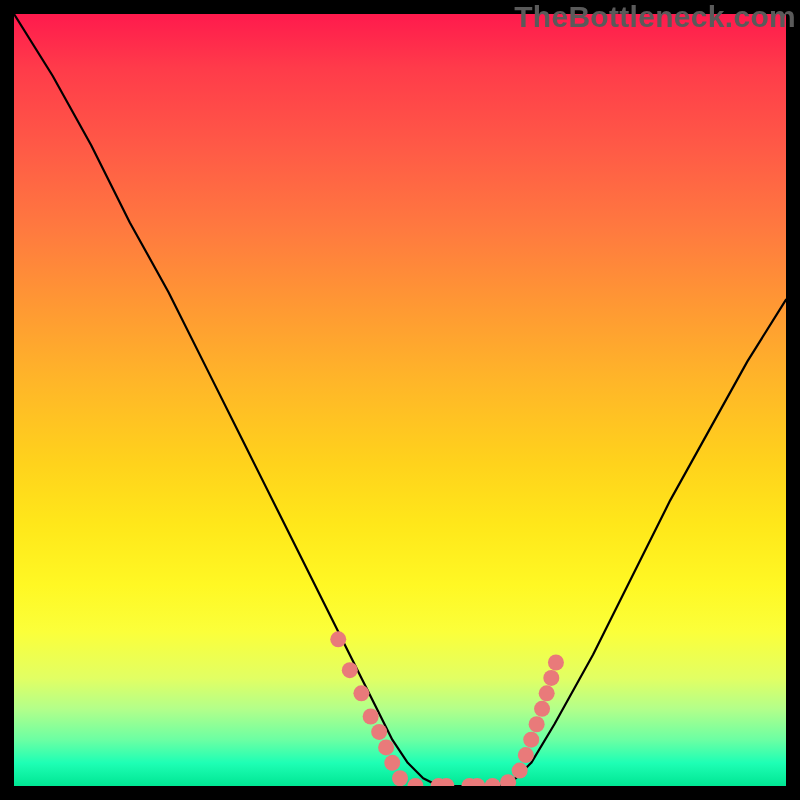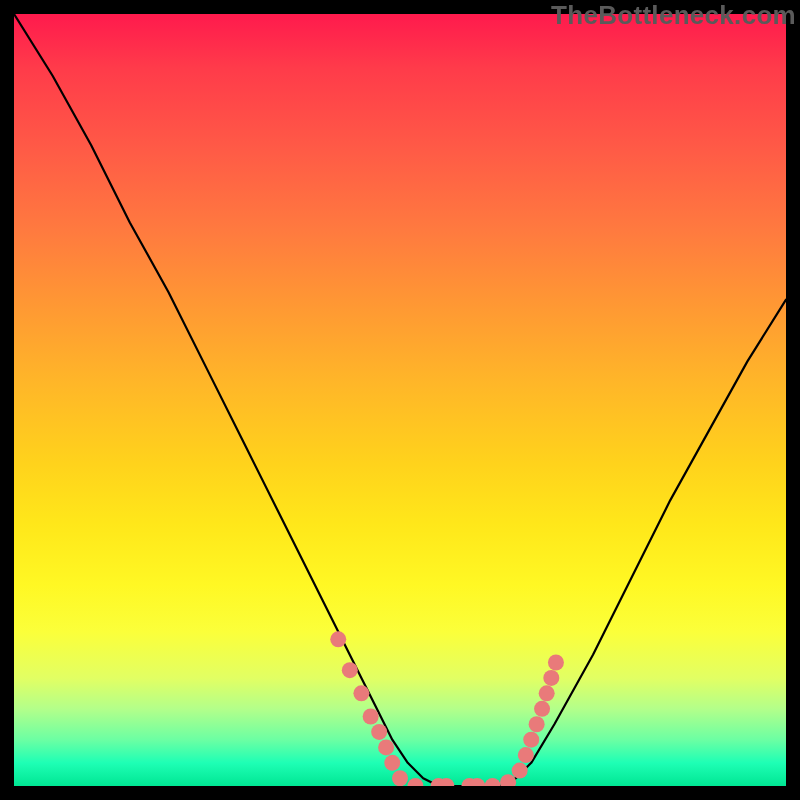--- a/index.html
+++ b/index.html
@@ -38,21 +38,21 @@
       #6cffa3 94%,
       #1effb5 97%,
       #00e693 100%
     );
   }
   .watermark {
     position: absolute;
     top: 0px;
     right: 4px;
     font-family: Arial, Helvetica, sans-serif;
-    font-size: 26px;
+    font-size: 30px;
     font-weight: 600;
     color: #5a5a5a;
     letter-spacing: 0.3px;
     user-select: none;
     margin-left: 28px;
   }
   svg.curve {
     position: absolute;
     left: 0;
     top: 0;

